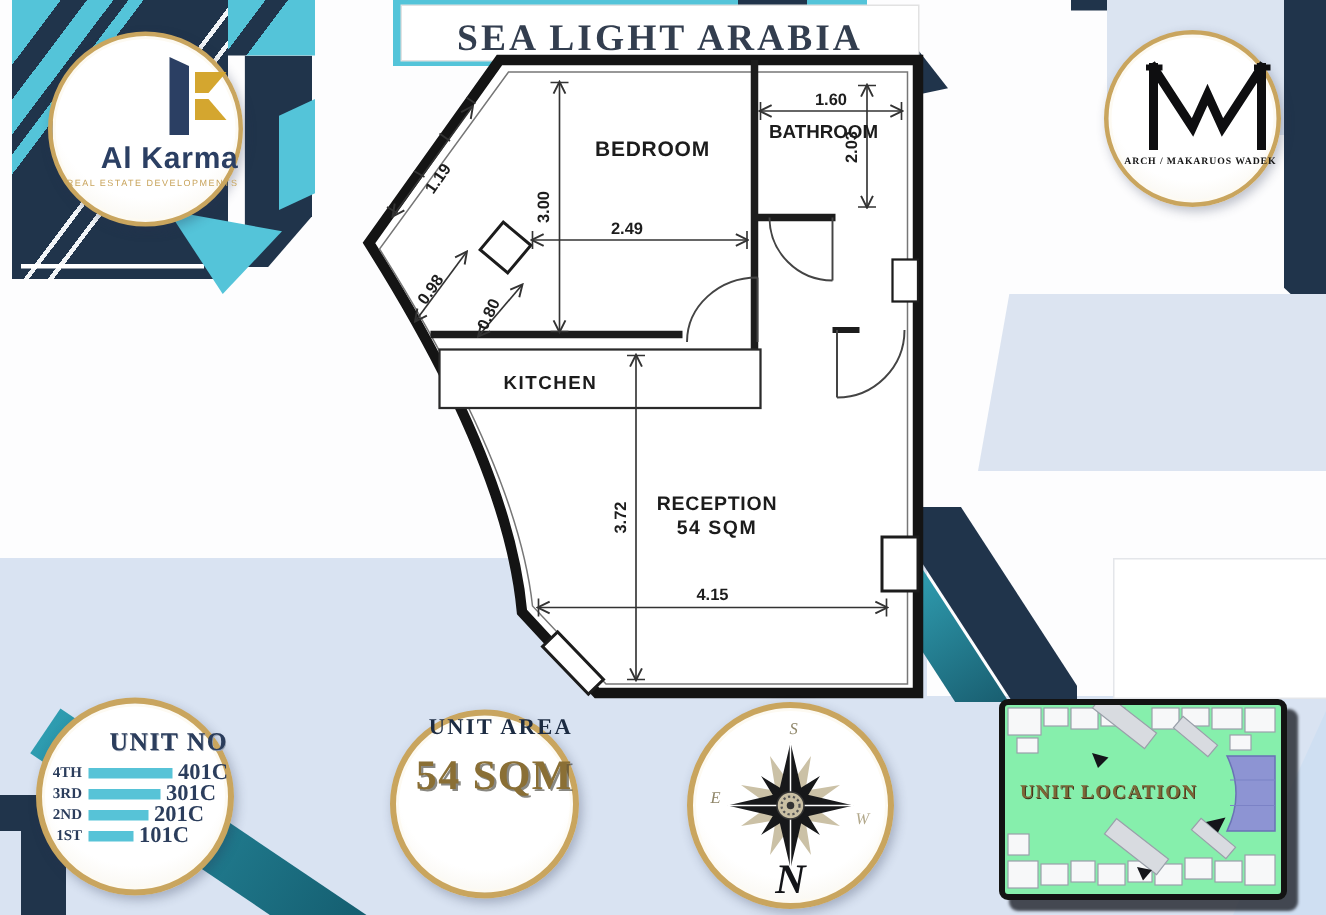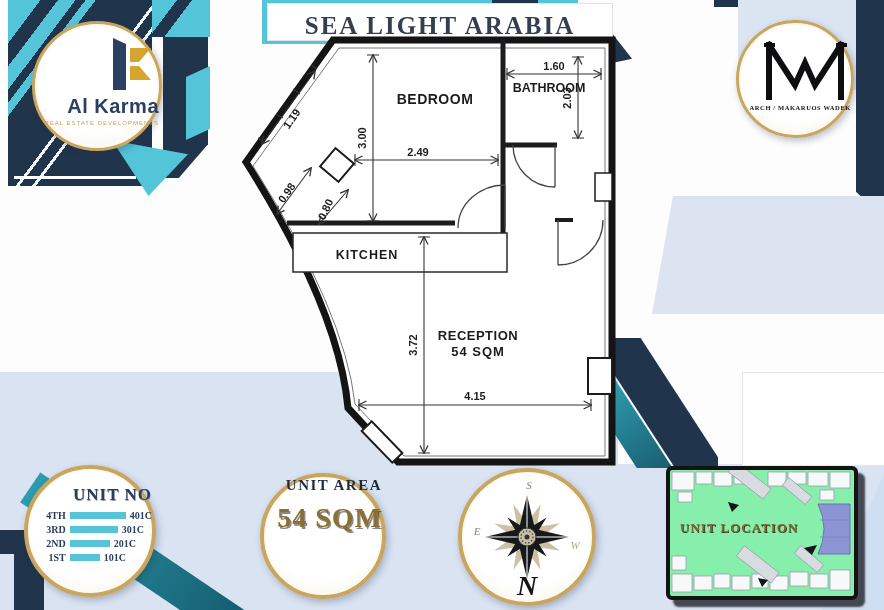--- a/index.html
+++ b/index.html
@@ -62,21 +62,21 @@
   .mw-caption { font-family:"Liberation Serif", serif; font-weight:bold; font-size:6.5px;
     letter-spacing:.6px; color:#141414; margin-top:3px; }
   .circ-unitno { left:24px; top:465px; width:132px; height:132px; }
   .unitno-title { font-family:"Liberation Serif", serif; font-weight:bold; font-size:17px;
     color:#2b3d5c; letter-spacing:1px; margin-top:16px; text-shadow:.5px .5px 0 #9aa4b5; }
   .unitno-rows { margin-top:5px; display:flex; flex-direction:column; gap:4px; }
   .unitno-row { display:flex; align-items:center; height:10px; }
   .unitno-row .floor { width:27px; text-align:right; font-family:"Liberation Serif", serif;
     font-weight:bold; font-size:10px; color:#2b3d5c; }
   .unitno-row .bar { height:7px; background:#57c3d7; margin:0 4px; }
-  .unitno-row .unum { font-family:"Liberation Serif", serif; font-weight:bold; font-size:10px; color:#2b3d5c; }
+  .unitno-row .unum { font-family:"Liberation Serif", serif; font-weight:bold; font-size:15px; color:#2b3d5c; }
   .circ-area { left:260px; top:473px; width:126px; height:126px; }
   .area-title { font-family:"Liberation Serif", serif; font-weight:bold; font-size:15px;
     color:#1c2b42; letter-spacing:1.5px; }
   .area-value { font-family:"Liberation Serif", serif; font-weight:bold; font-size:28px;
     color:#8a6f35; margin-top:8px; text-shadow:1.5px 1.5px 0 rgba(40,38,28,.55); letter-spacing:1px; }
   .circ-compass { left:458px; top:468px; width:138px; height:138px; justify-content:center; }
   
   .loc-box { left:666px; top:466px; width:192px; height:134px; box-sizing:border-box;
     background:#86efac; border:4px solid #131313; border-radius:6px;
     box-shadow:7px 7px 2px rgba(30,32,40,.8); }

